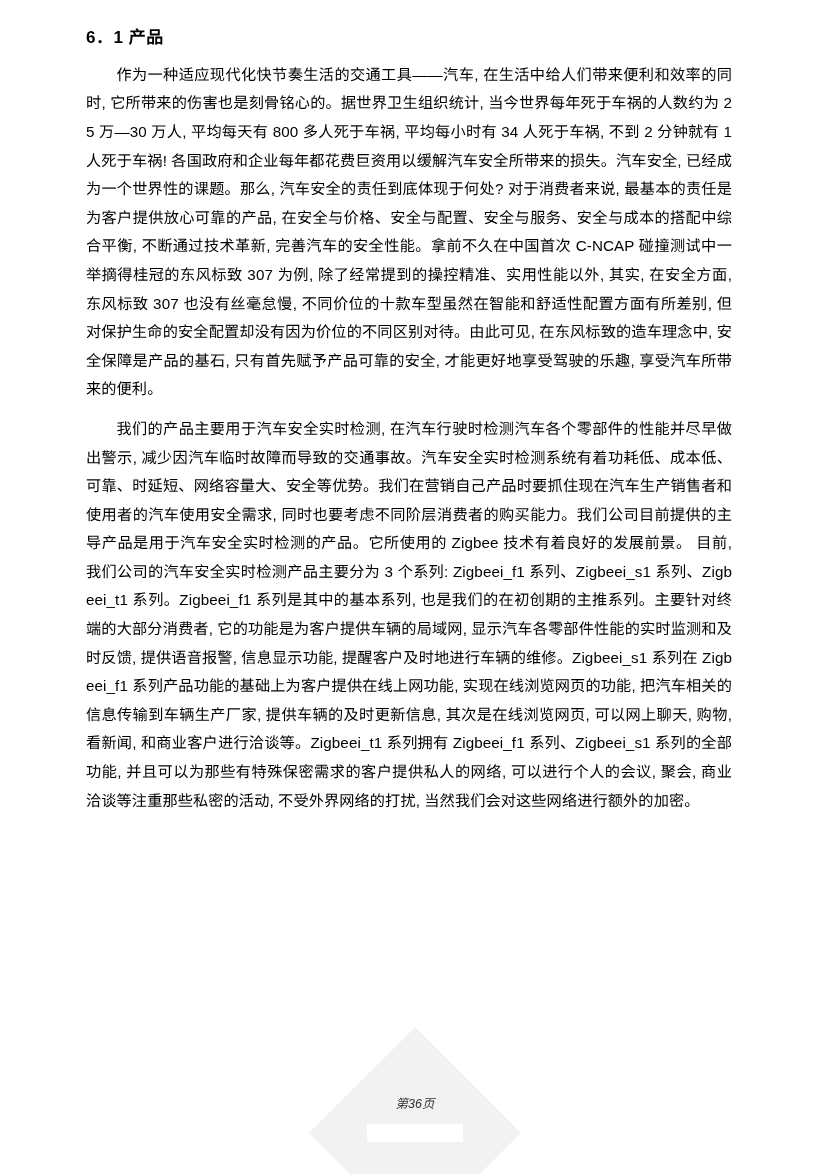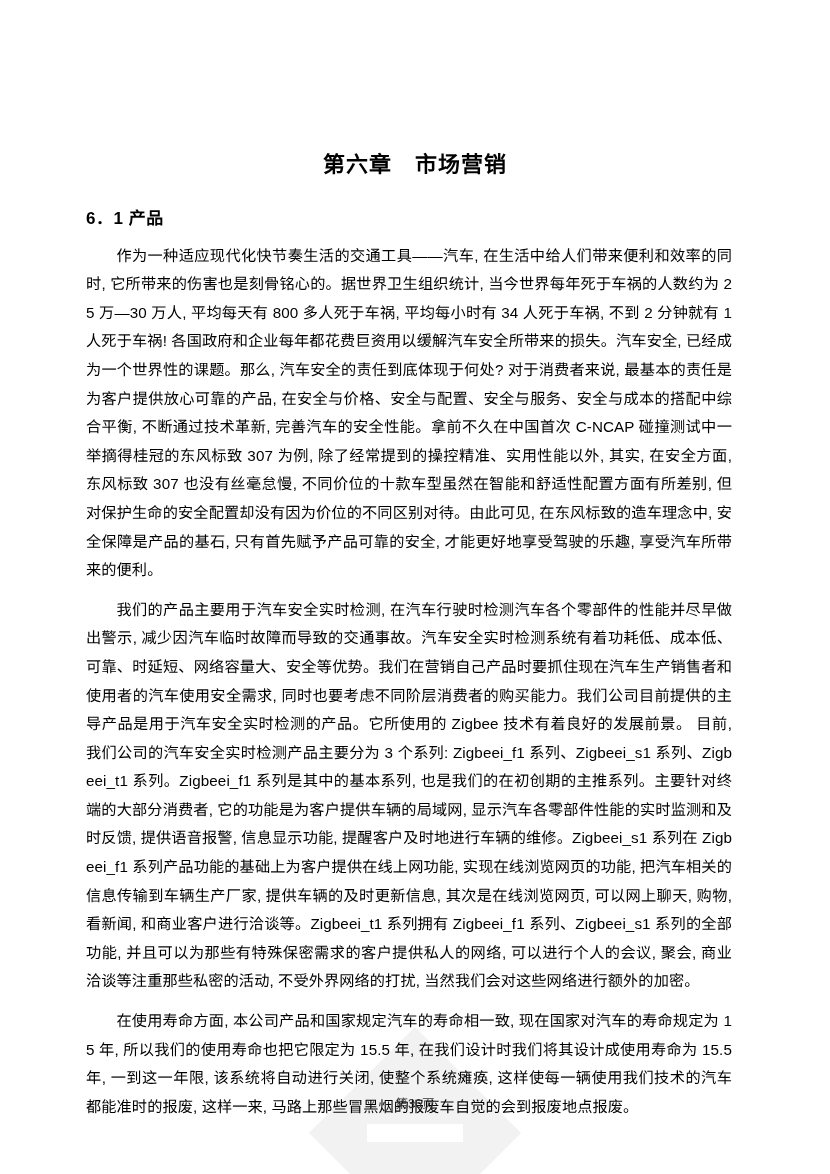--- a/index.html
+++ b/index.html
@@ -84,38 +84,37 @@
 
   .footer {
     position: absolute;
     left: 0;
     right: 0;
     bottom: 62px;
     text-align: center;
     font-size: 12.5px;
     color: #333333;
     z-index: 1;
+    font-style: italic;
   }
 </style>
 </head>
 <body>
 
 <div class="page">
 
   <div class="watermark"></div>
 
   <div class="content">
 
-    <h1 class="chapter-title">第六章　市场营销</h1>
 
     <h2 class="section-heading">6．1 产品</h2>
 
     <p class="body-par">作为一种适应现代化快节奏生活的交通工具——汽车, 在生活中给人们带来便利和效率的同时, 它所带来的伤害也是刻骨铭心的。据世界卫生组织统计, 当今世界每年死于车祸的人数约为 25 万—30 万人, 平均每天有 800 多人死于车祸, 平均每小时有 34 人死于车祸, 不到 2 分钟就有 1 人死于车祸! 各国政府和企业每年都花费巨资用以缓解汽车安全所带来的损失。汽车安全, 已经成为一个世界性的课题。那么, 汽车安全的责任到底体现于何处? 对于消费者来说, 最基本的责任是为客户提供放心可靠的产品, 在安全与价格、安全与配置、安全与服务、安全与成本的搭配中综合平衡, 不断通过技术革新, 完善汽车的安全性能。拿前不久在中国首次 C-NCAP 碰撞测试中一举摘得桂冠的东风标致 307 为例, 除了经常提到的操控精准、实用性能以外, 其实, 在安全方面, 东风标致 307 也没有丝毫怠慢, 不同价位的十款车型虽然在智能和舒适性配置方面有所差别, 但对保护生命的安全配置却没有因为价位的不同区别对待。由此可见, 在东风标致的造车理念中, 安全保障是产品的基石, 只有首先赋予产品可靠的安全, 才能更好地享受驾驶的乐趣, 享受汽车所带来的便利。</p>
 
     <p class="body-par">我们的产品主要用于汽车安全实时检测, 在汽车行驶时检测汽车各个零部件的性能并尽早做出警示, 减少因汽车临时故障而导致的交通事故。汽车安全实时检测系统有着功耗低、成本低、可靠、时延短、网络容量大、安全等优势。我们在营销自己产品时要抓住现在汽车生产销售者和使用者的汽车使用安全需求, 同时也要考虑不同阶层消费者的购买能力。我们公司目前提供的主导产品是用于汽车安全实时检测的产品。它所使用的 Zigbee 技术有着良好的发展前景。 目前, 我们公司的汽车安全实时检测产品主要分为 3 个系列: Zigbeei_f1 系列、Zigbeei_s1 系列、Zigbeei_t1 系列。Zigbeei_f1 系列是其中的基本系列, 也是我们的在初创期的主推系列。主要针对终端的大部分消费者, 它的功能是为客户提供车辆的局域网, 显示汽车各零部件性能的实时监测和及时反馈, 提供语音报警, 信息显示功能, 提醒客户及时地进行车辆的维修。Zigbeei_s1 系列在 Zigbeei_f1 系列产品功能的基础上为客户提供在线上网功能, 实现在线浏览网页的功能, 把汽车相关的信息传输到车辆生产厂家, 提供车辆的及时更新信息, 其次是在线浏览网页, 可以网上聊天, 购物, 看新闻, 和商业客户进行洽谈等。Zigbeei_t1 系列拥有 Zigbeei_f1 系列、Zigbeei_s1 系列的全部功能, 并且可以为那些有特殊保密需求的客户提供私人的网络, 可以进行个人的会议, 聚会, 商业洽谈等注重那些私密的活动, 不受外界网络的打扰, 当然我们会对这些网络进行额外的加密。</p>
 
-    <p class="body-par">在使用寿命方面, 本公司产品和国家规定汽车的寿命相一致, 现在国家对汽车的寿命规定为 15 年, 所以我们的使用寿命也把它限定为 15.5 年, 在我们设计时我们将其设计成使用寿命为 15.5 年, 一到这一年限, 该系统将自动进行关闭, 使整个系统瘫痪, 这样使每一辆使用我们技术的汽车都能准时的报废, 这样一来, 马路上那些冒黑烟的报废车自觉的会到报废地点报废。</p>
 
   </div>
 
   <div class="footer">第36页</div>
 
 </div>
 
 </body></html>

